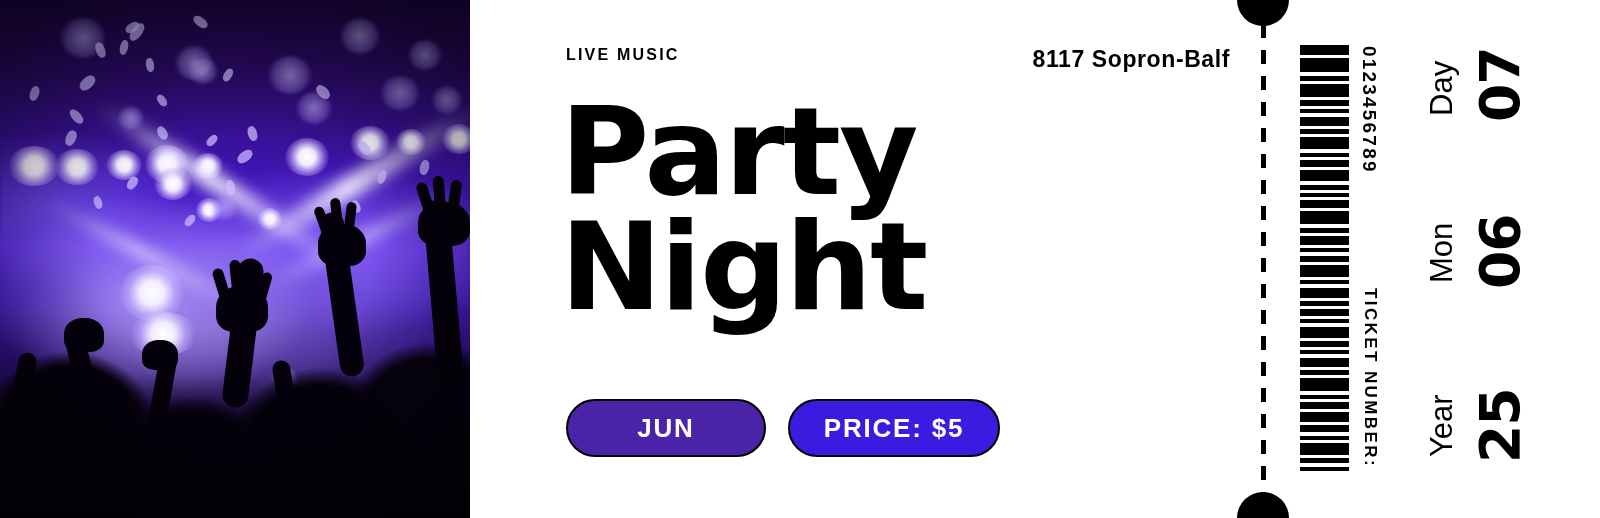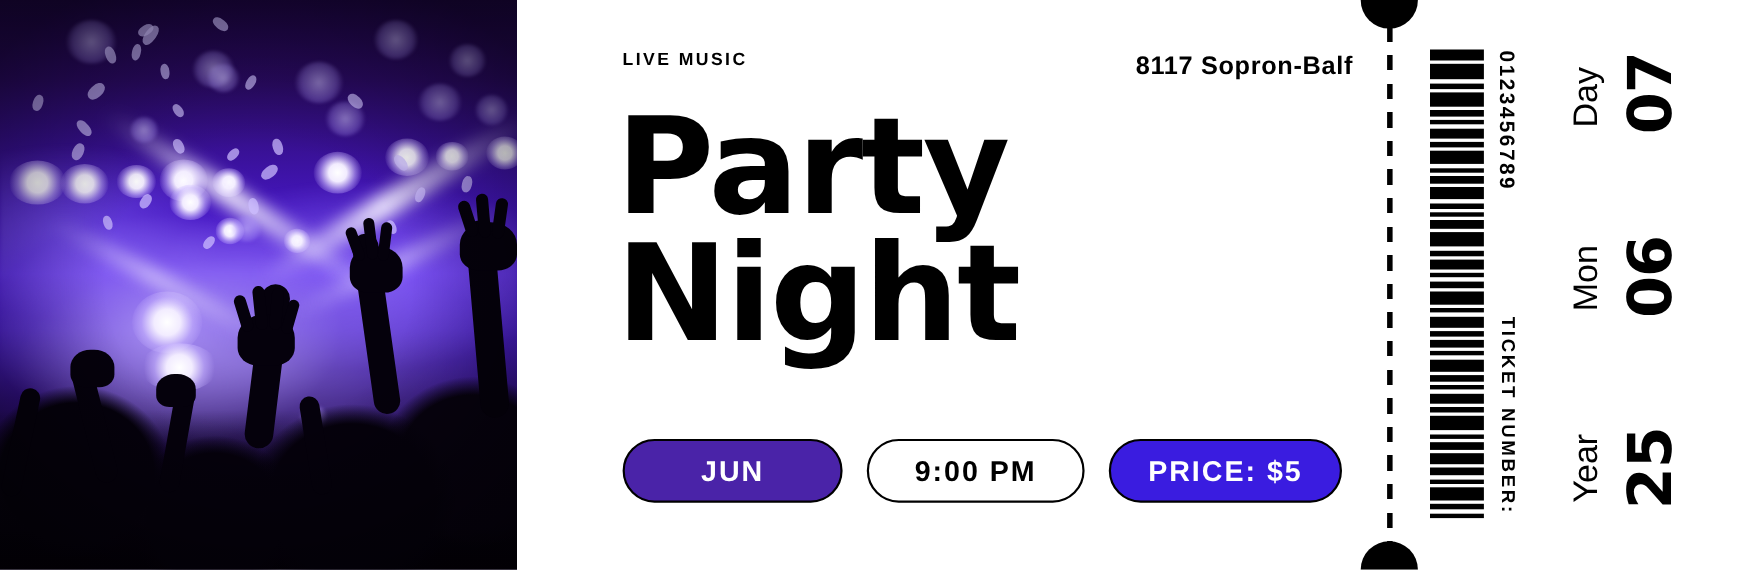--- a/index.html
+++ b/index.html
@@ -211,21 +211,20 @@
     <div>8117 Sopron-Balf</div>
   </div>
 
   <div id="title">
     <div>Party</div>
     <div>Night</div>
   </div>
 
   <div id="pills">
     <div class="pill" id="pill-month">JUN</div>
-    <div class="pill" id="pill-time">9:00 PM</div>
     <div class="pill" id="pill-price">PRICE: $5</div>
   </div>
 
   <div id="notch-top"></div>
   <div id="notch-bot"></div>
   <div id="perf"></div>
 
   <div id="barcode">
       <i style="height: 10px;"></i>
       <i style="height: 14px;"></i>

